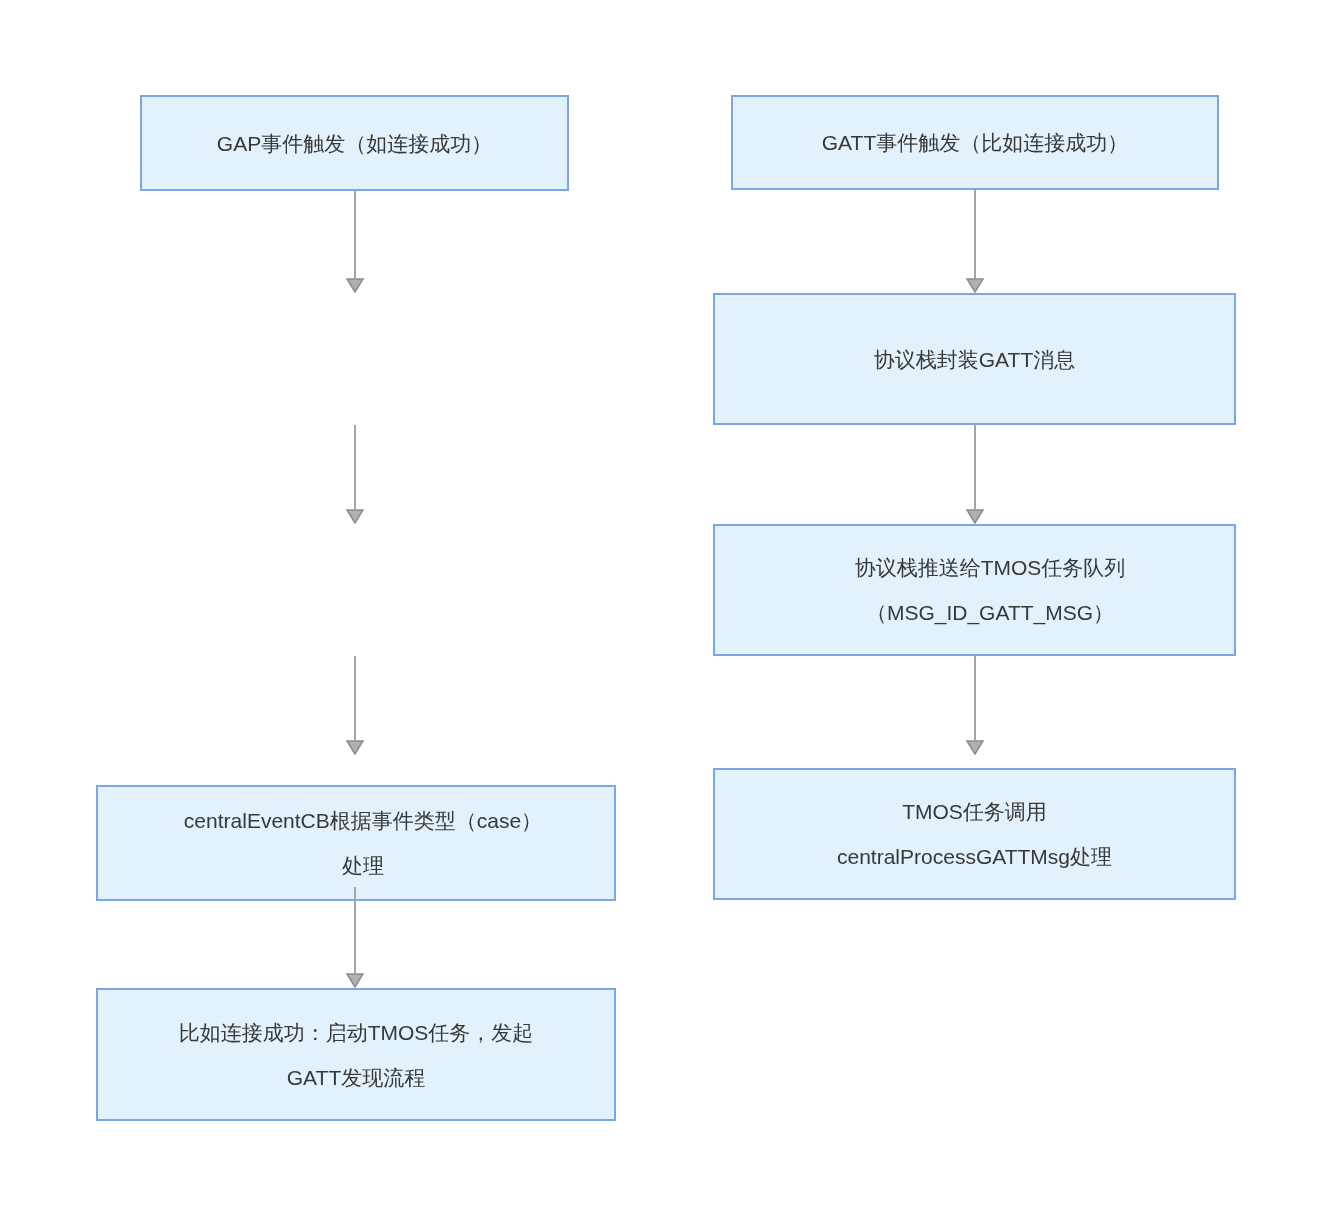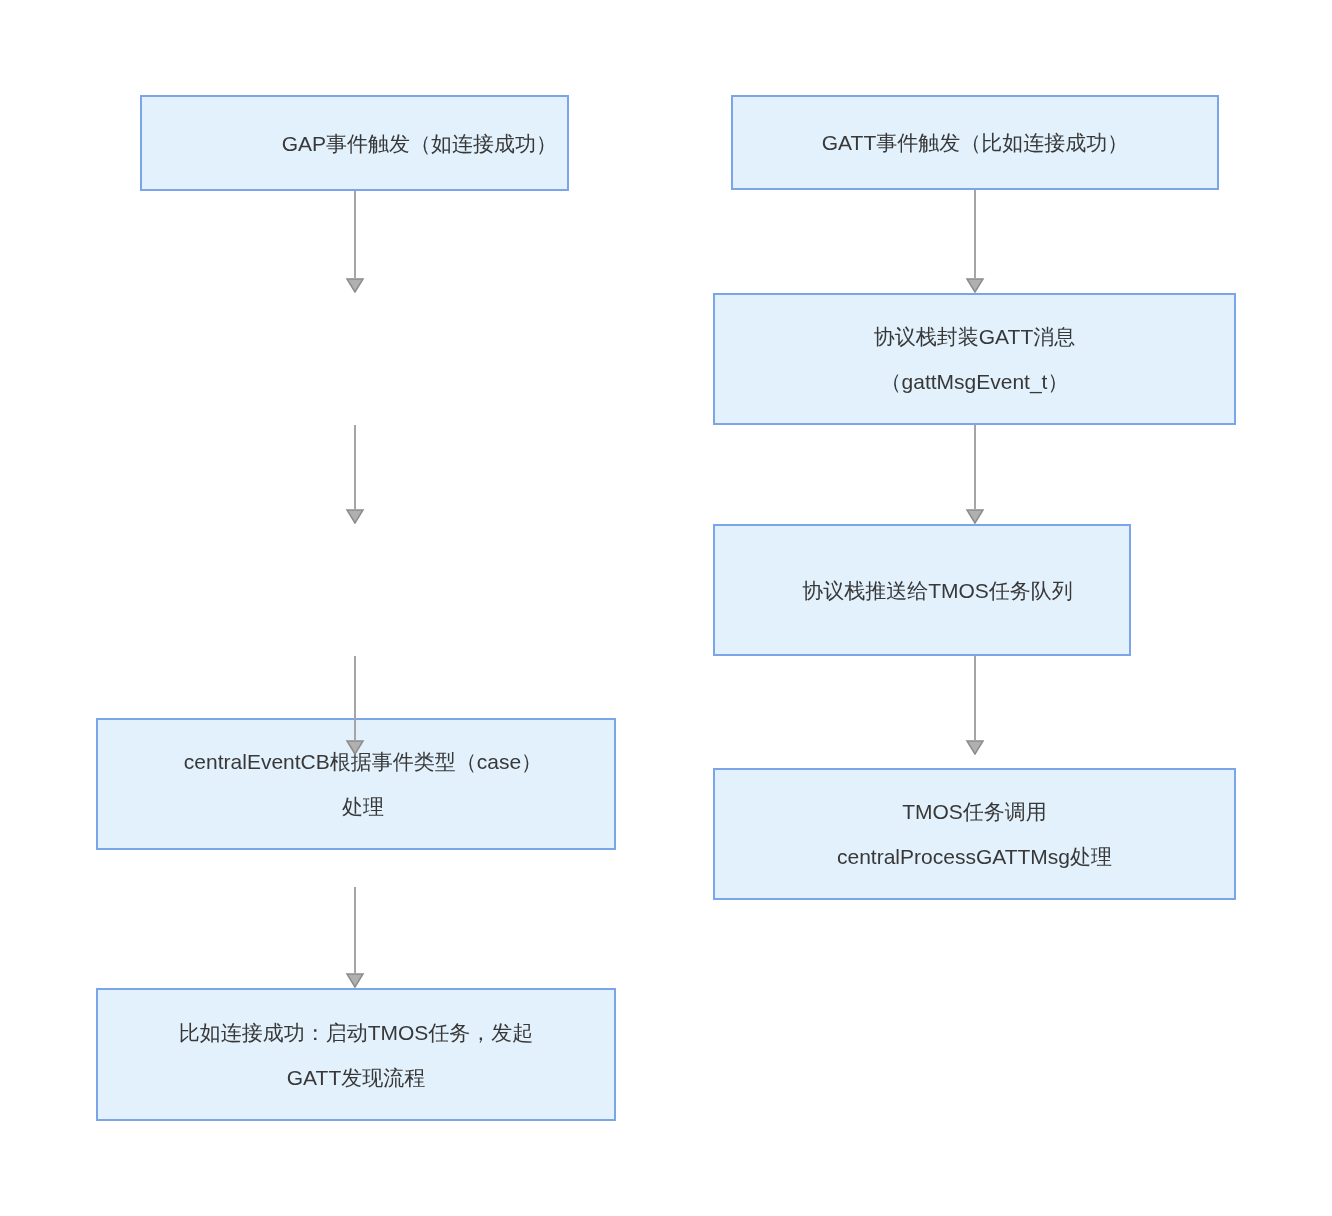--- a/index.html
+++ b/index.html
@@ -45,49 +45,49 @@
     width:2px;
     background:var(--arrow-color,#a5a5a5);
   }
   .arrow svg{display:block;flex:0 0 auto;}
 </style>
 </head>
 <body>
 
 <div class="canvas">
 
-  <div class="node" style="left:140px;top:95px;width:429px;height:96px;align-items:flex-end;">
+  <div class="node" style="left:140px;top:95px;width:429px;height:96px;">
     <div class="line">GAP事件触发（如连接成功）</div>
 
   </div>
 
 
 
-  <div class="node" style="left:96px;top:718px;width:520px;height:132px;padding-left:24px;">
+  <div class="node" style="left:96px;top:785px;width:520px;height:116px;padding-left:24px;">
     <div class="line">centralEventCB根据事件类型（case）</div>
     <div class="line">处理</div>
   </div>
 
   <div class="node" style="left:96px;top:988px;width:520px;height:133px;">
     <div class="line">比如连接成功：启动TMOS任务，发起</div>
     <div class="line">GATT发现流程</div>
   </div>
 
   <div class="node" style="left:731px;top:95px;width:488px;height:95px;">
     <div class="line">GATT事件触发（比如连接成功）</div>
 
   </div>
 
   <div class="node" style="left:713px;top:293px;width:523px;height:132px;">
     <div class="line">协议栈封装GATT消息</div>
-    <div class="line">（gattMsgEvent_t）</div>
   </div>
 
-  <div class="node" style="left:713px;top:524px;width:418px;height:132px;padding-left:41px;">
+  <div class="node" style="left:713px;top:524px;width:523px;height:132px;padding-left:41px;">
     <div class="line">协议栈推送给TMOS任务队列</div>
+    <div class="line">（MSG_ID_GATT_MSG）</div>
   </div>
 
   <div class="node" style="left:713px;top:768px;width:523px;height:132px;">
     <div class="line">TMOS任务调用</div>
     <div class="line">centralProcessGATTMsg处理</div>
   </div>
 
   <div class="arrow" style="left:345px;top:191px;height:102px;">
     <div class="shaft"></div>
     <svg width="20" height="15" viewBox="0 0 20 15">

